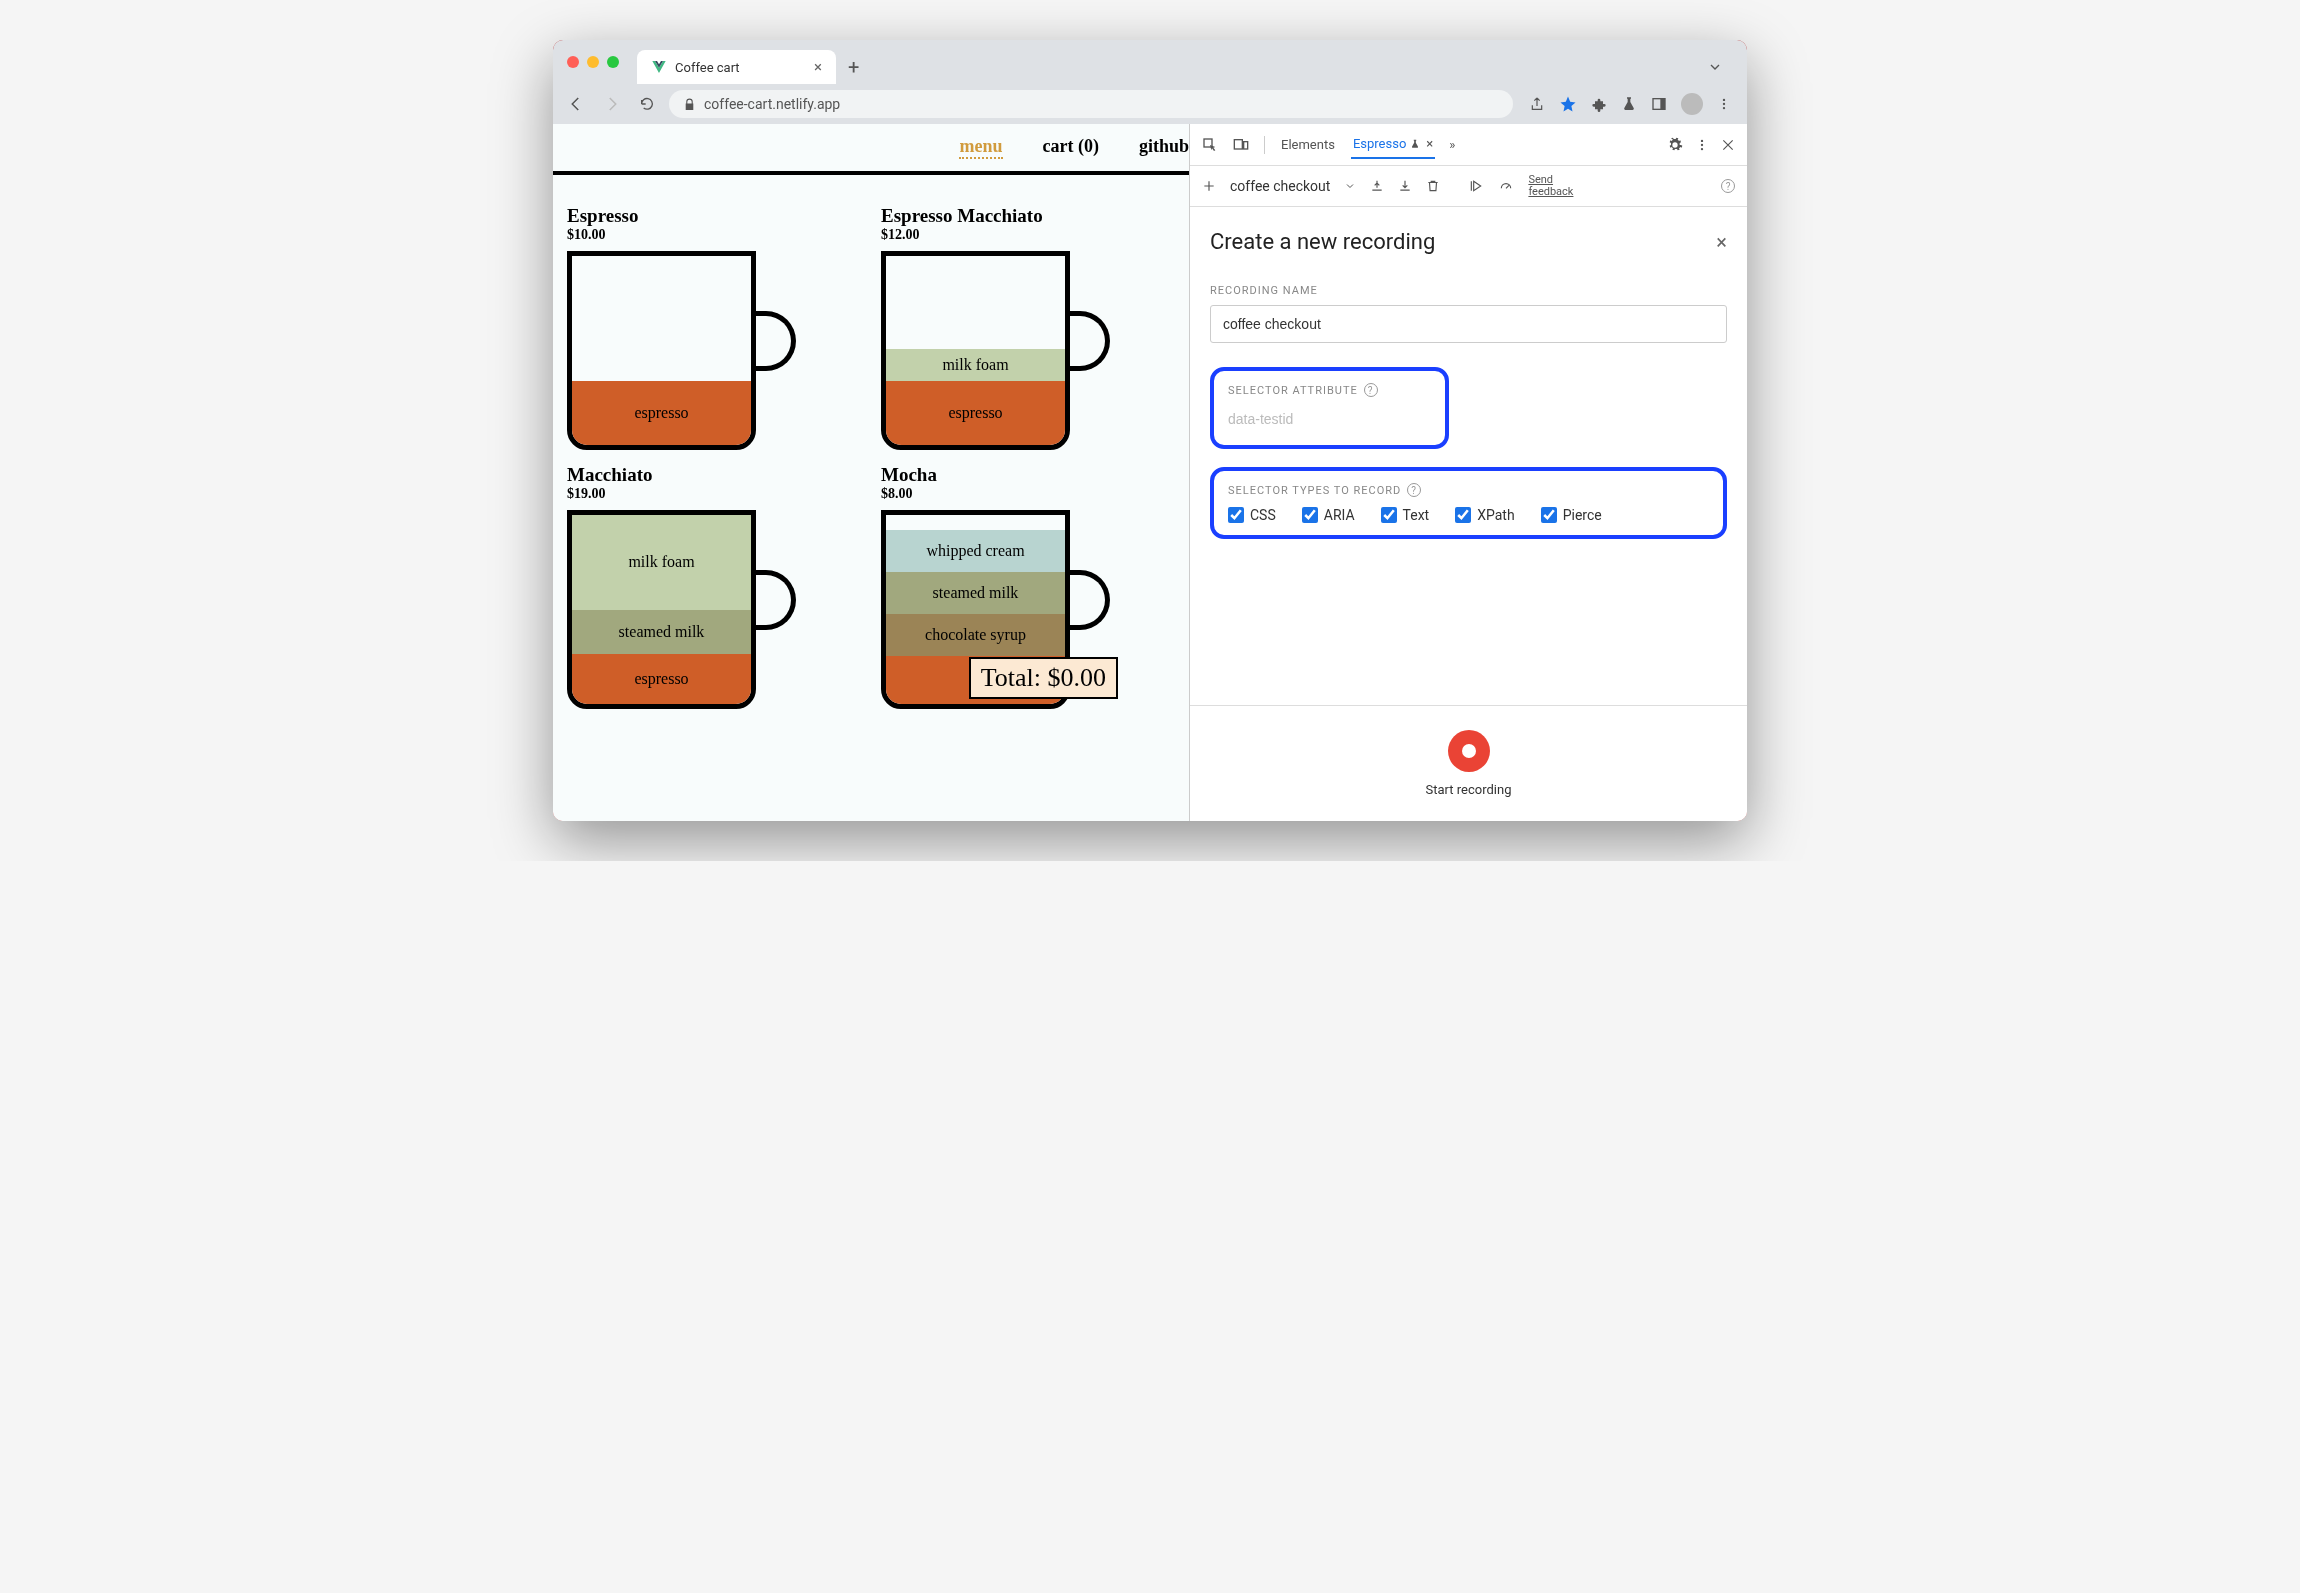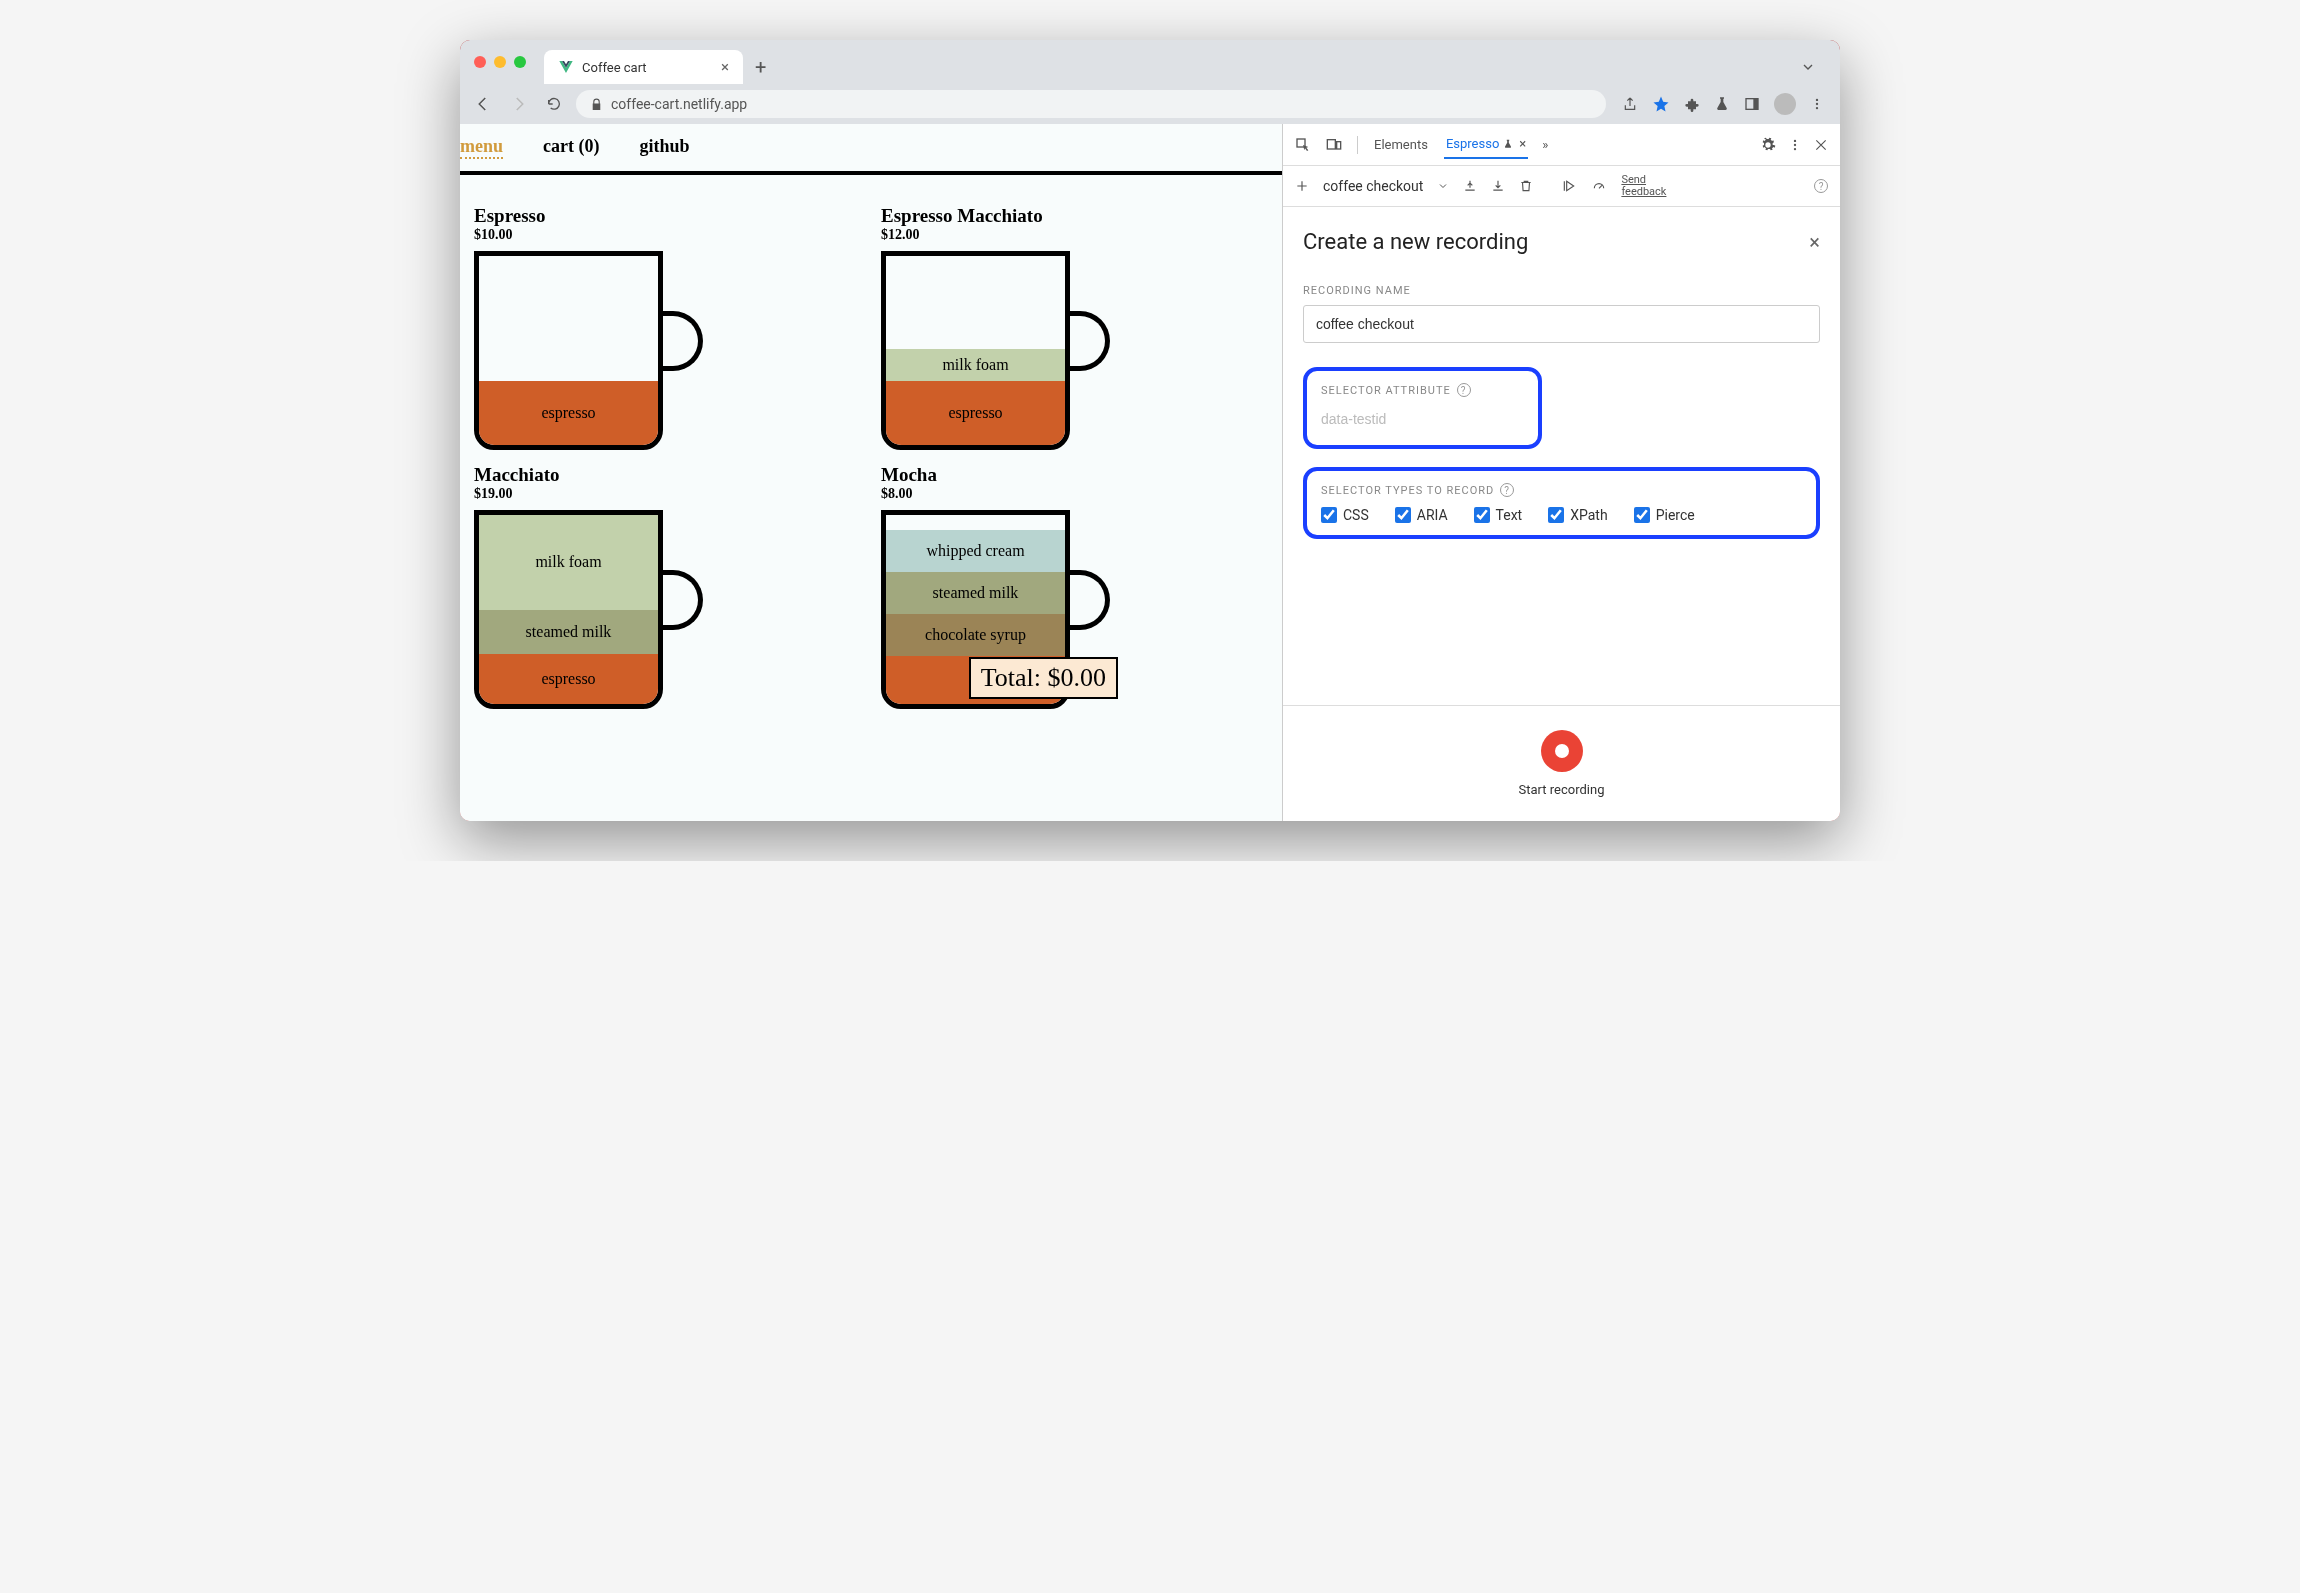--- a/index.html
+++ b/index.html
@@ -5,21 +5,21 @@
 * { margin: 0; padding: 0; box-sizing: border-box; }
 body {
   font-family: -apple-system, BlinkMacSystemFont, "Segoe UI", Roboto, sans-serif;
   background: #f5f5f5;
   padding: 40px;
   display: flex;
   align-items: center;
   justify-content: center;
 }
 .window {
-  width: 1380px;
+  width: 1194px;
   background: #b91c1c;
   border-radius: 10px;
   box-shadow: 0 20px 60px rgba(0,0,0,0.4);
   overflow: hidden;
 }
 
 .chrome-top {
   background: #dee1e5;
   padding: 10px 14px 0;
 }
@@ -82,21 +82,21 @@
 .content { display: flex; height: 697px; background: #fff; }
 .page {
   flex: 1;
   background: #f8fcfc;
   display: flex;
   flex-direction: column;
   border-right: 1px solid #ccc;
 }
 .page-nav {
   display: flex;
-  justify-content: flex-start;
+  justify-content: flex-end;
   gap: 40px;
   padding: 12px 0;
   font-family: Georgia, serif;
   font-weight: bold;
   font-size: 18px;
   border-bottom: 4px solid #000;
 }
 .page-nav a { color: #000; text-decoration: none; }
 .page-nav a.active { color: #d19b3d; border-bottom: 2px dotted #d19b3d; }
 .products {

